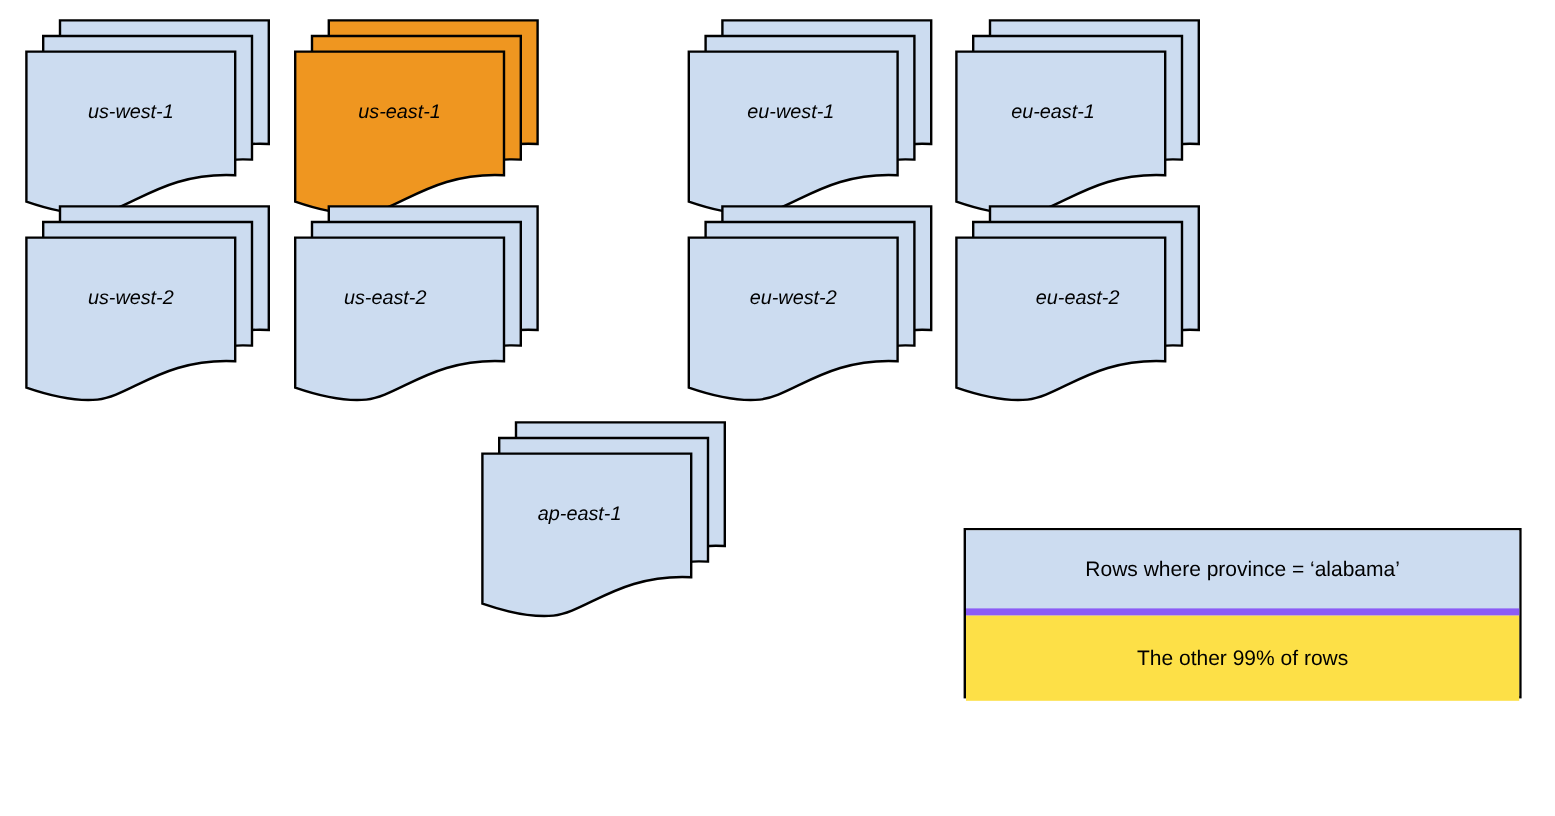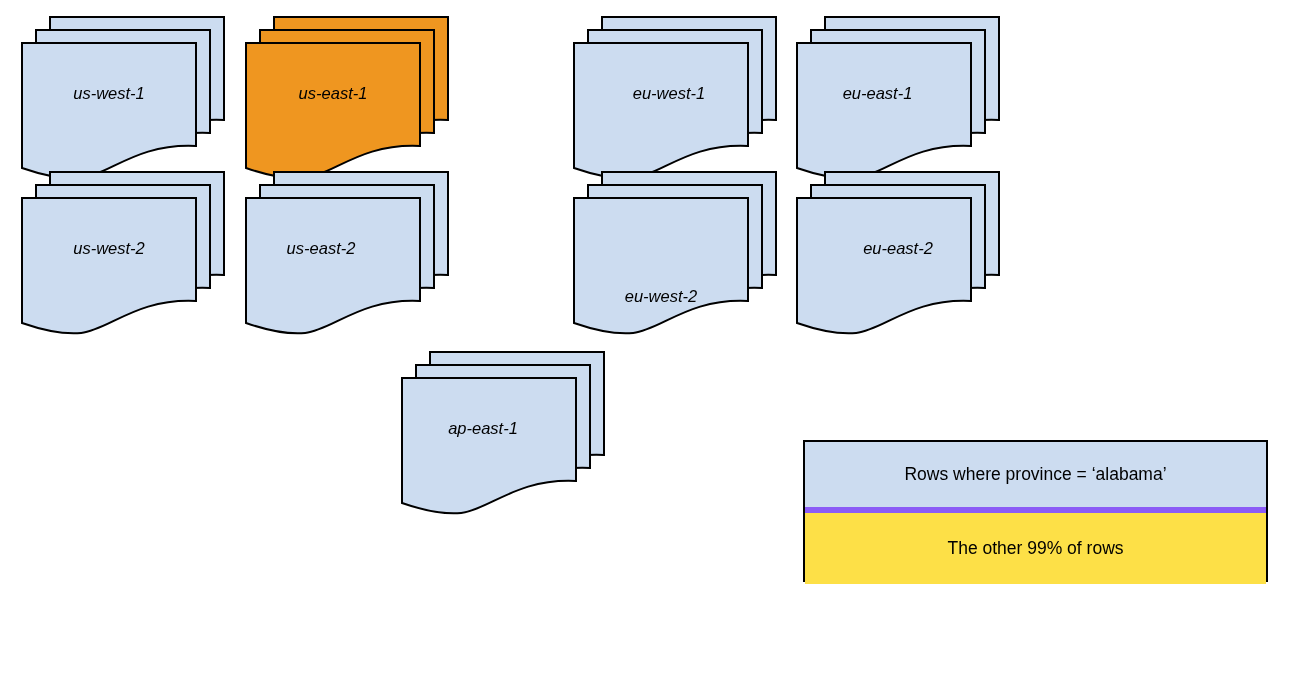--- a/index.html
+++ b/index.html
@@ -73,21 +73,21 @@
         <path d="M 0 0 L 174 0 L 174 103 C 114.84 100 87 132 59.160000000000004 135 C 38.28 137 17.400000000000002 131 0 125 Z" transform="translate(2,28)" fill="#ef9620" stroke="#000000" stroke-width="2" stroke-linejoin="miter"></path>
       </svg>
       <div class="doc-label" style="left: 2px; top: 68.5px; width: 174px;">us-east-1</div>
     </div>
     <div class="doc-stack" style="left: 572px; top: 15px;">
       <svg width="206" height="167" viewBox="0 0 206 167">
         <path d="M 0 0 L 174 0 L 174 103 C 114.84 100 87 132 59.160000000000004 135 C 38.28 137 17.400000000000002 131 0 125 Z" transform="translate(30,2)" fill="#ccdcf0" stroke="#000000" stroke-width="2" stroke-linejoin="miter"></path>
         <path d="M 0 0 L 174 0 L 174 103 C 114.84 100 87 132 59.160000000000004 135 C 38.28 137 17.400000000000002 131 0 125 Z" transform="translate(16,15)" fill="#ccdcf0" stroke="#000000" stroke-width="2" stroke-linejoin="miter"></path>
         <path d="M 0 0 L 174 0 L 174 103 C 114.84 100 87 132 59.160000000000004 135 C 38.28 137 17.400000000000002 131 0 125 Z" transform="translate(2,28)" fill="#ccdcf0" stroke="#000000" stroke-width="2" stroke-linejoin="miter"></path>
       </svg>
-      <div class="doc-label" style="left: 10px; top: 68.5px; width: 174px;">eu-west-1</div>
+      <div class="doc-label" style="left: 0; top: 68.5px; width: 174px;">eu-west-1</div>
     </div>
     <div class="doc-stack" style="left: 795px; top: 15px;">
       <svg width="206" height="167" viewBox="0 0 206 167">
         <path d="M 0 0 L 174 0 L 174 103 C 114.84 100 87 132 59.160000000000004 135 C 38.28 137 17.400000000000002 131 0 125 Z" transform="translate(30,2)" fill="#ccdcf0" stroke="#000000" stroke-width="2" stroke-linejoin="miter"></path>
         <path d="M 0 0 L 174 0 L 174 103 C 114.84 100 87 132 59.160000000000004 135 C 38.28 137 17.400000000000002 131 0 125 Z" transform="translate(16,15)" fill="#ccdcf0" stroke="#000000" stroke-width="2" stroke-linejoin="miter"></path>
         <path d="M 0 0 L 174 0 L 174 103 C 114.84 100 87 132 59.160000000000004 135 C 38.28 137 17.400000000000002 131 0 125 Z" transform="translate(2,28)" fill="#ccdcf0" stroke="#000000" stroke-width="2" stroke-linejoin="miter"></path>
       </svg>
       <div class="doc-label" style="left: 2px; top: 68.5px; width: 161px;">eu-east-1</div>
     </div>
     <div class="doc-stack" style="left: 20px; top: 170px;">
@@ -105,21 +105,21 @@
         <path d="M 0 0 L 174 0 L 174 103 C 114.84 100 87 132 59.160000000000004 135 C 38.28 137 17.400000000000002 131 0 125 Z" transform="translate(2,28)" fill="#ccdcf0" stroke="#000000" stroke-width="2" stroke-linejoin="miter"></path>
       </svg>
       <div class="doc-label" style="left: 2px; top: 68.5px; width: 150px;">us-east-2</div>
     </div>
     <div class="doc-stack" style="left: 572px; top: 170px;">
       <svg width="206" height="167" viewBox="0 0 206 167">
         <path d="M 0 0 L 174 0 L 174 103 C 114.84 100 87 132 59.160000000000004 135 C 38.28 137 17.400000000000002 131 0 125 Z" transform="translate(30,2)" fill="#ccdcf0" stroke="#000000" stroke-width="2" stroke-linejoin="miter"></path>
         <path d="M 0 0 L 174 0 L 174 103 C 114.84 100 87 132 59.160000000000004 135 C 38.28 137 17.400000000000002 131 0 125 Z" transform="translate(16,15)" fill="#ccdcf0" stroke="#000000" stroke-width="2" stroke-linejoin="miter"></path>
         <path d="M 0 0 L 174 0 L 174 103 C 114.84 100 87 132 59.160000000000004 135 C 38.28 137 17.400000000000002 131 0 125 Z" transform="translate(2,28)" fill="#ccdcf0" stroke="#000000" stroke-width="2" stroke-linejoin="miter"></path>
       </svg>
-      <div class="doc-label" style="left: 2px; top: 68.5px; width: 174px; margin-top: 48px;">eu-west-2</div>
+      <div class="doc-label" style="left: 2px; top: 68.5px; width: 174px;">eu-west-2</div>
     </div>
     <div class="doc-stack" style="left: 795px; top: 170px;">
       <svg width="206" height="167" viewBox="0 0 206 167">
         <path d="M 0 0 L 174 0 L 174 103 C 114.84 100 87 132 59.160000000000004 135 C 38.28 137 17.400000000000002 131 0 125 Z" transform="translate(30,2)" fill="#ccdcf0" stroke="#000000" stroke-width="2" stroke-linejoin="miter"></path>
         <path d="M 0 0 L 174 0 L 174 103 C 114.84 100 87 132 59.160000000000004 135 C 38.28 137 17.400000000000002 131 0 125 Z" transform="translate(16,15)" fill="#ccdcf0" stroke="#000000" stroke-width="2" stroke-linejoin="miter"></path>
         <path d="M 0 0 L 174 0 L 174 103 C 114.84 100 87 132 59.160000000000004 135 C 38.28 137 17.400000000000002 131 0 125 Z" transform="translate(2,28)" fill="#ccdcf0" stroke="#000000" stroke-width="2" stroke-linejoin="miter"></path>
       </svg>
       <div class="doc-label" style="left: 2px; top: 68.5px; width: 202px;">eu-east-2</div>
     </div>
     <div class="doc-stack" style="left: 400px; top: 350px;">

